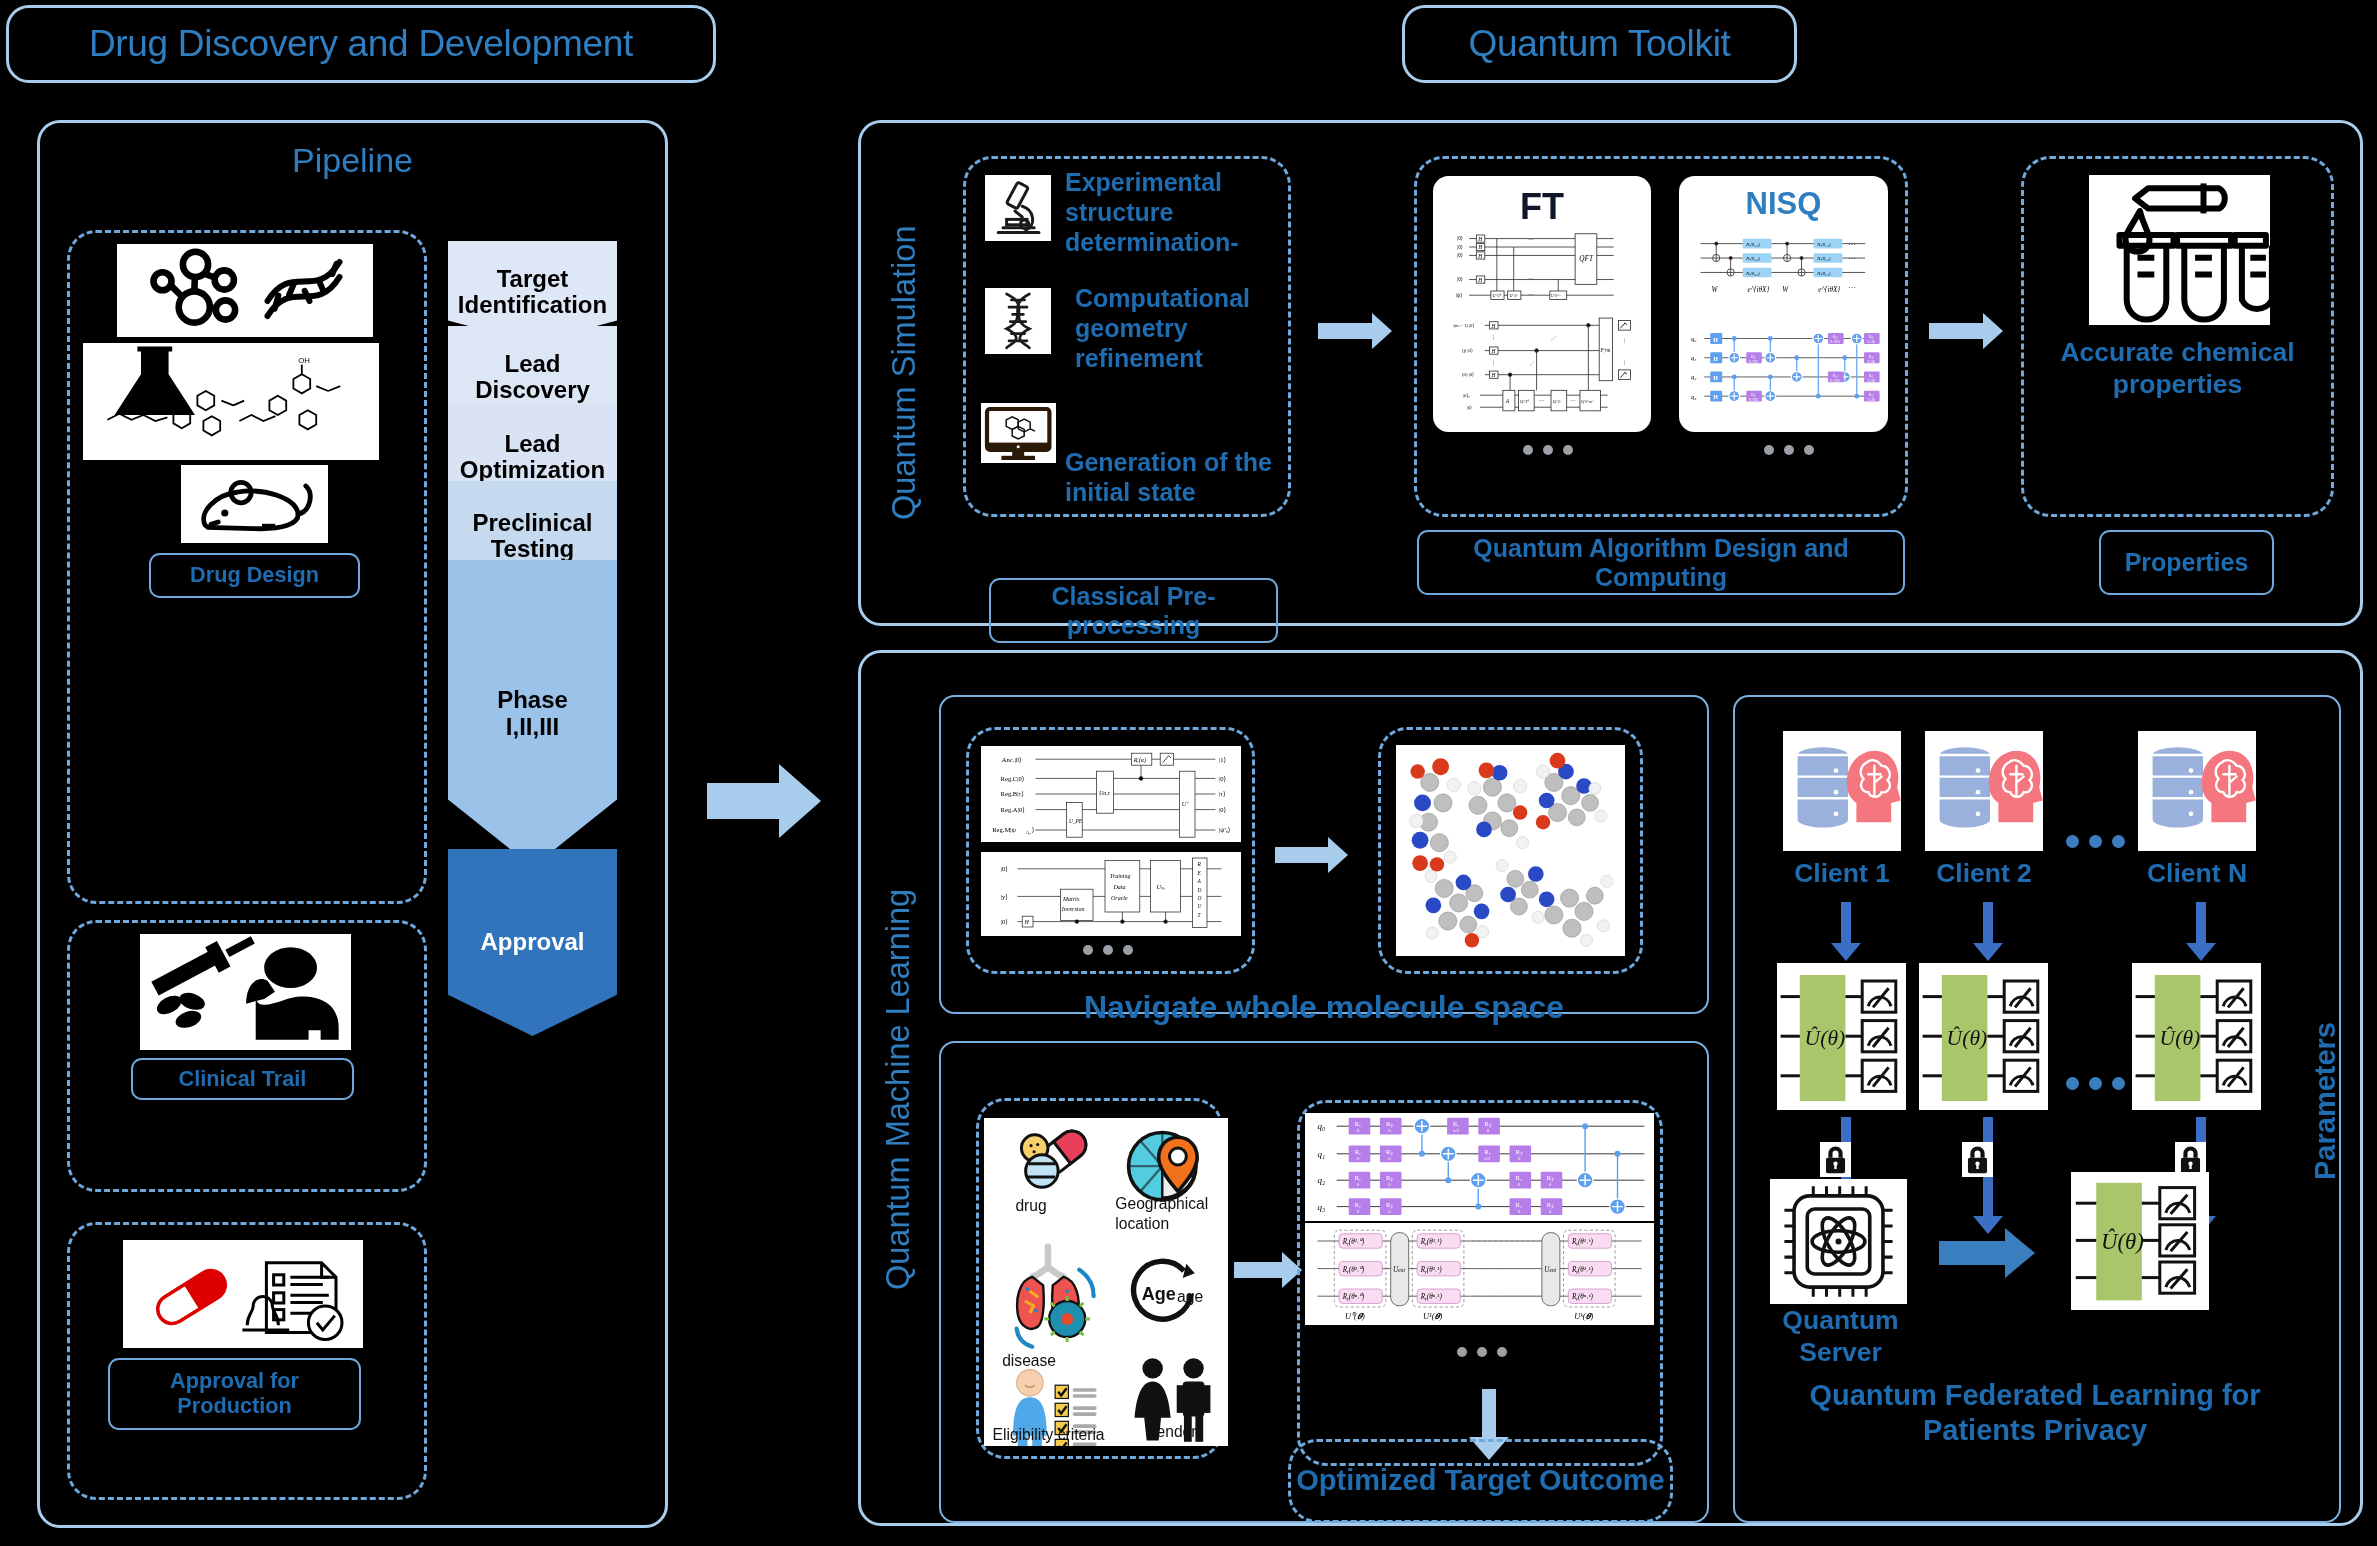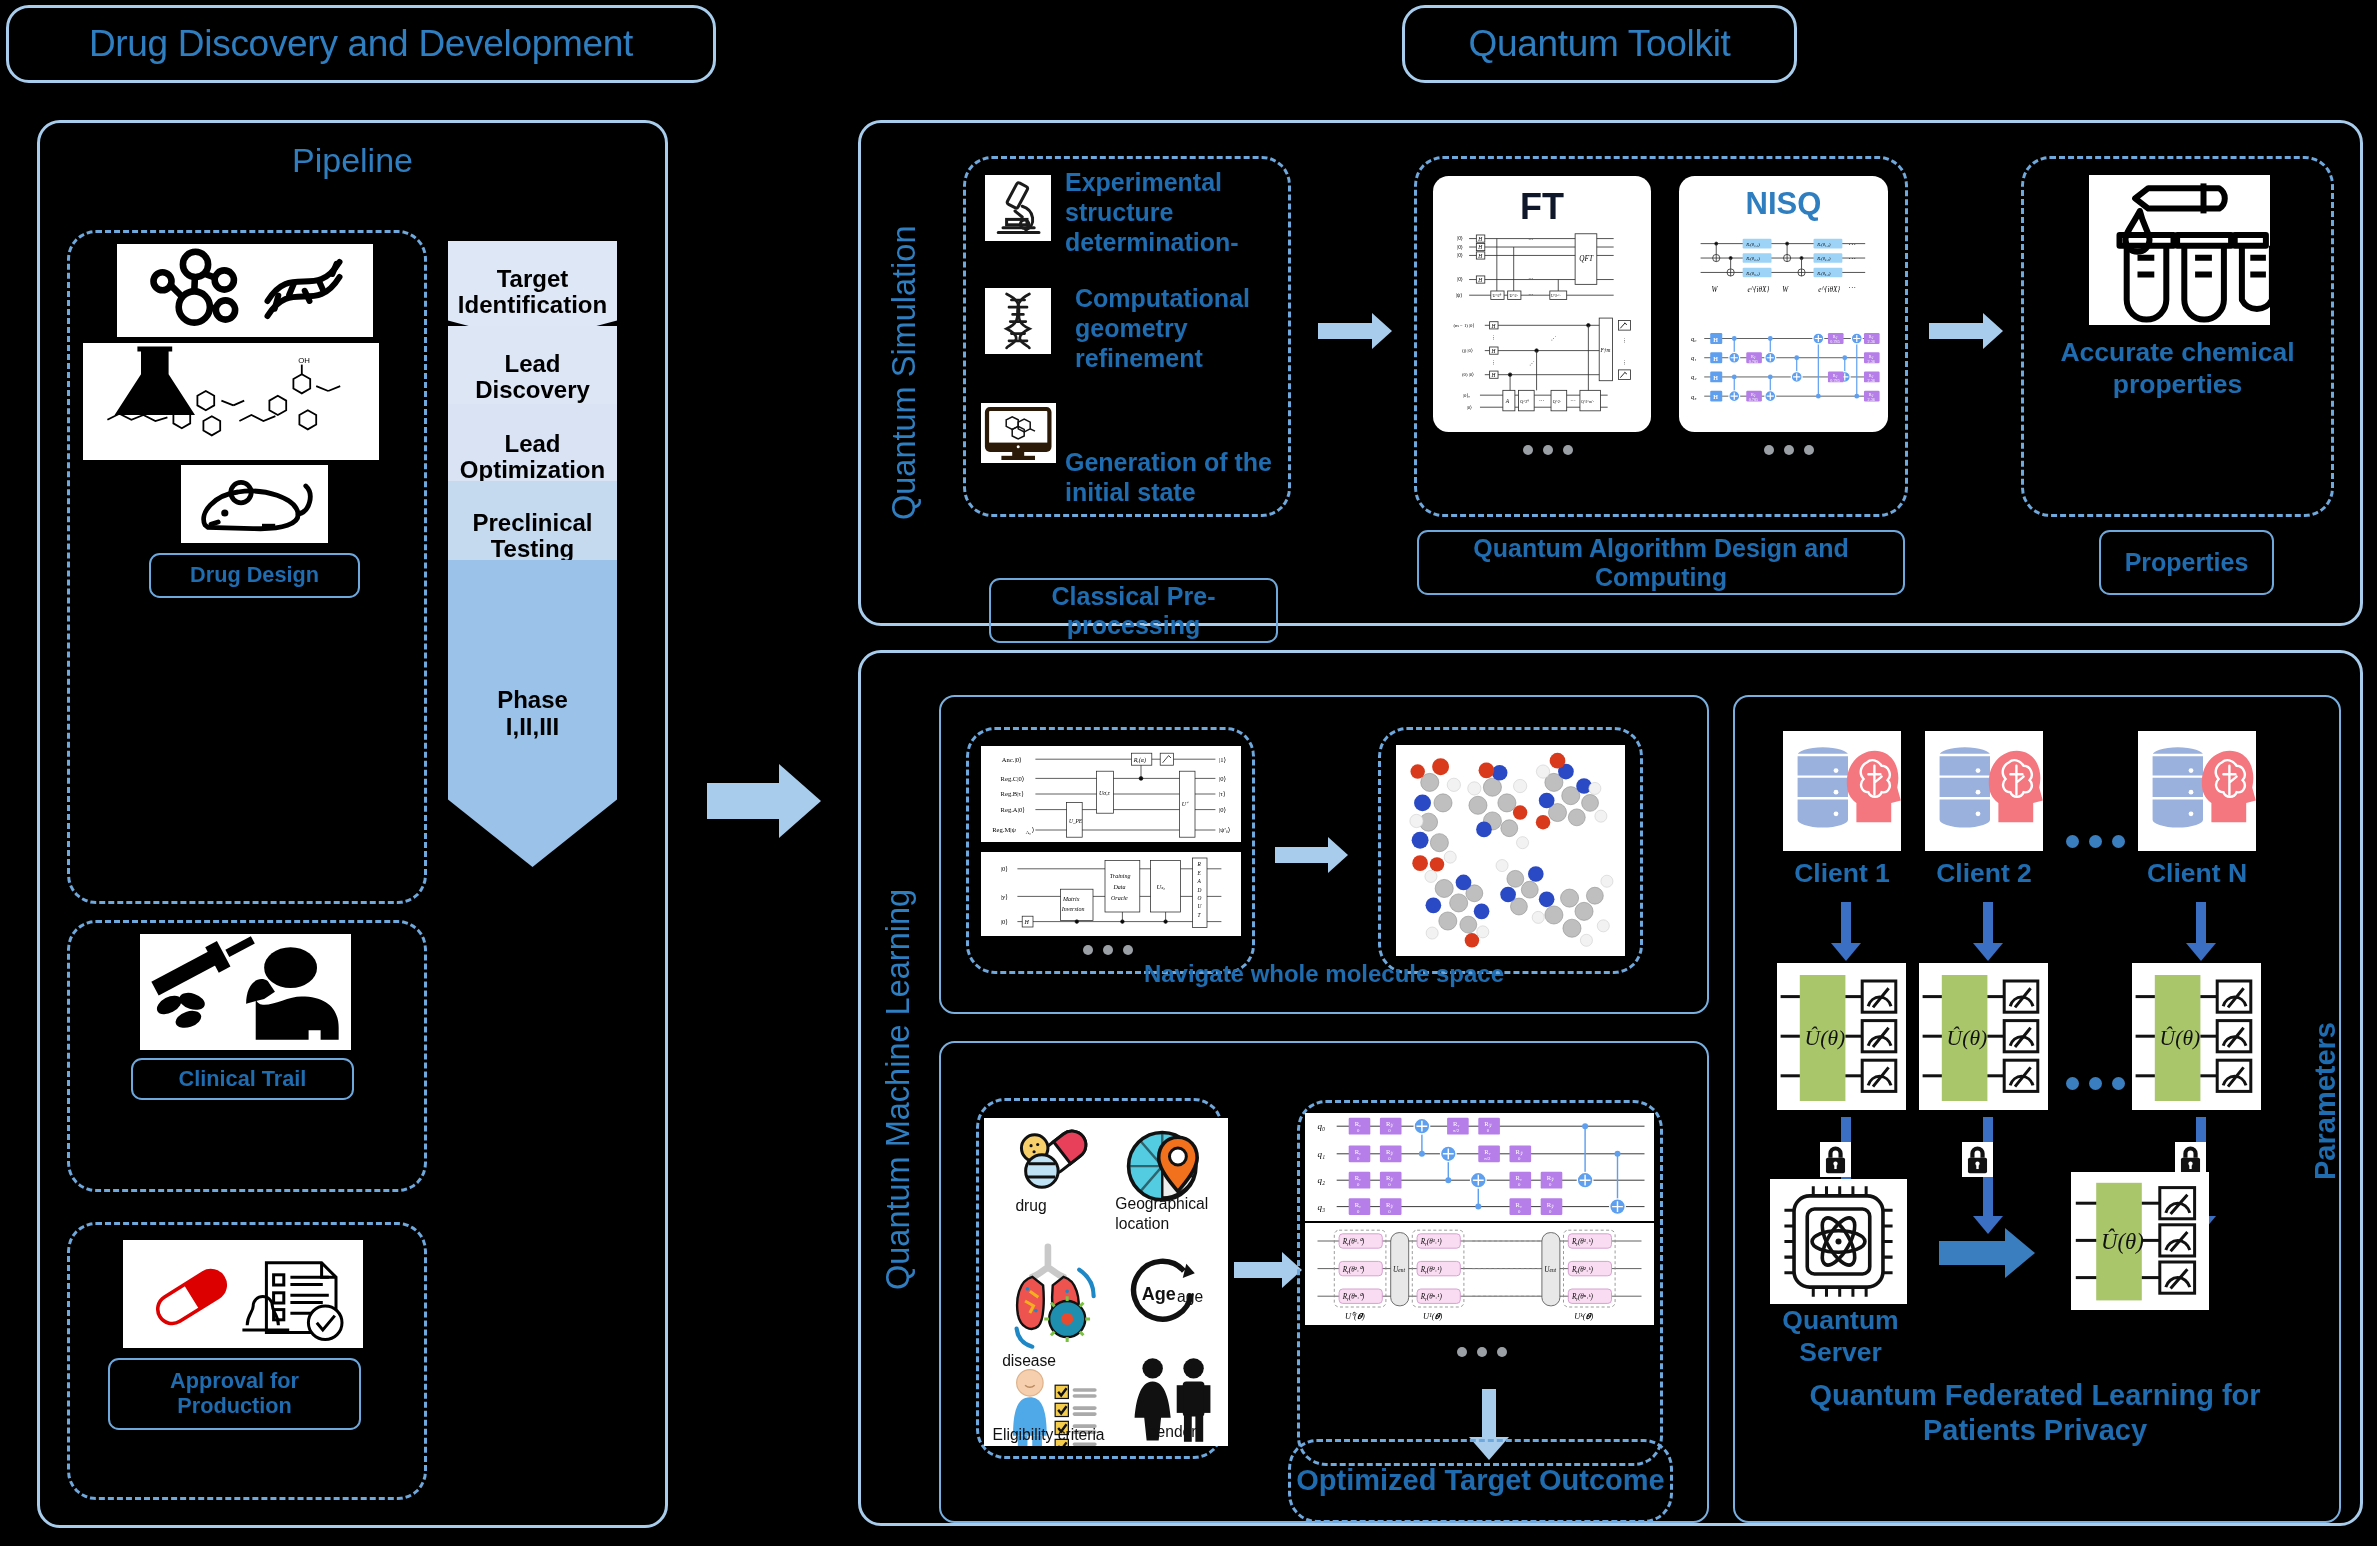--- a/index.html
+++ b/index.html
@@ -185,20 +185,23 @@
     <span style="white-space:pre-line">Lead
 Optimization</span>
   </div>
   <div class="chev" style="top:240px; height:110px; background:#c5d9ef;">
     <span style="white-space:pre-line">Preclinical
 Testing</span>
   </div>
   <div class="chev" style="top:319px; height:307px; background:#9bc3ea;">
     <span style="white-space:pre-line">Phase
 I,II,III</span>
+  </div>
+  <div class="chev" style="top:608px; height:187px; background:#3274bb; color:#fff;">
+    <span style="white-space:pre-line">Approval</span>
   </div>
 </div>
 
 <div class="harrow big" style="left:707px; top:764px;">
   <div class="shaft" style="width:72px;"></div>
     <div class="head"></div>
 </div>
 
 <div class="abs rbox-solid" style="left:1402px; top:4.8px; width:395px; height:78px;">
   <div class="title-pill" style="height:100%">Quantum Toolkit</div>
@@ -716,21 +719,21 @@
           <circle cx="60" cy="312" r="10"></circle>
         <circle cx="176" cy="200" r="10"></circle>
           <circle cx="236" cy="286" r="10"></circle>
           <circle cx="344" cy="300" r="10"></circle>
         <circle cx="316" cy="324" r="10"></circle>
           <circle cx="350" cy="226" r="10"></circle>
       </g>
     </g>
   </svg>
 </div>
-<div class="abs bold-cap" style="left:963px; top:960px; width:722px; font-size:24px;">Navigate whole molecule space</div>
+<div class="abs bold-cap" style="left:963px; top:988px; width:722px; font-size:32px;">Navigate whole molecule space</div>
 
 <div class="abs rbox-solid-thin" style="left:939px; top:1041px; width:770px; height:482px;"></div>
 
 <div class="abs rbox-dash" style="left:976px; top:1098px; width:247px; height:361px;"></div>
 <div class="abs white-plate" style="left:984px; top:1118px; width:244px; height:328px;">
   <svg viewBox="0 0 405 545" width="244" height="328">
 
     <g transform="translate(60,20)">
       <g transform="rotate(-38 60 45)">
         <rect x="28" y="22" width="88" height="46" rx="23" fill="#fff" stroke="#111" stroke-width="5"></rect>

